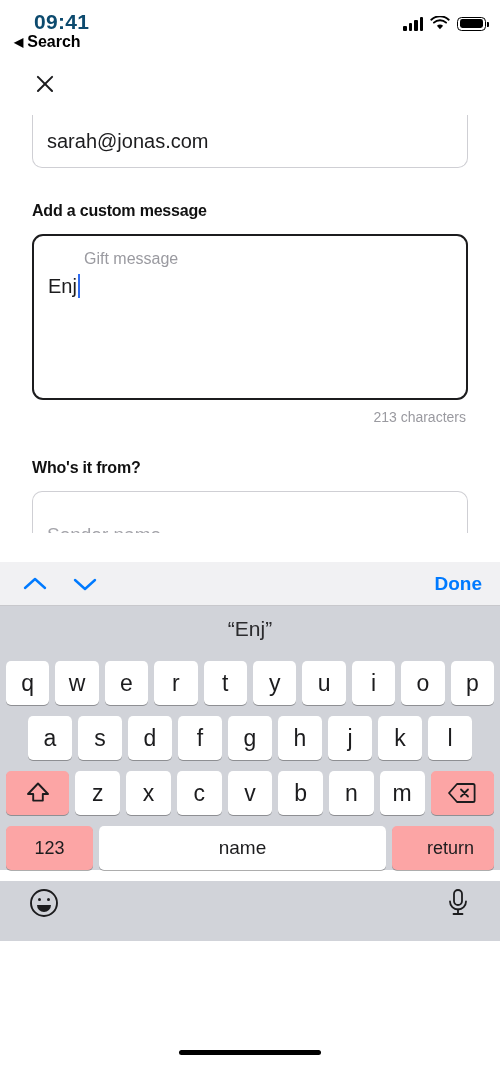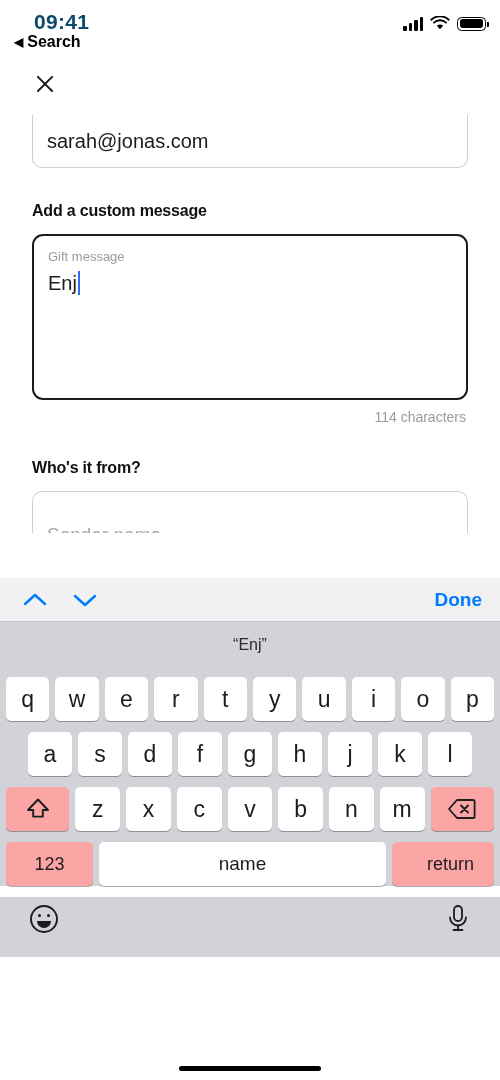--- a/index.html
+++ b/index.html
@@ -97,21 +97,21 @@
   
   .textarea-box {
     margin:14px 32px 0 32px;
     border:2px solid #1c1c1e;
     border-radius:11px;
     height:166px;
     padding:13px 14px;
     position:relative;
     background:#fff;
   }
-  .ta-label { font-size:13px; color:#9a9aa0; line-height:1.2; }
+  .ta-label { font-size:16px; color:#9a9aa0; line-height:1.2;margin-left:36px; }
   .ta-value {
     font-size:20px; color:#1c1c1e; margin-top:5px;
     display:flex; align-items:center; line-height:1.3;
   }
   .caret {
     display:inline-block; width:2.5px; height:24px;
     background:#2f6bf0; margin-left:1px;
   }
   .charcount {
     margin:9px 34px 0 0;
@@ -126,21 +126,21 @@
     padding-bottom:0;
     height:42px;
     overflow:hidden;
   }
   .field.bottomcut .field-label{
     font-size:19px; color:#a3a3a9; margin-top:20px;
   }
 
   
   .kbd-wrap {
-    position:absolute; left:0; right:0; bottom:0;
+    position:absolute; left:0; right:0; bottom:16px;
     height:502px;
   }
   .accessory {
     height:44px; background:#f1f1f3;
     display:flex; align-items:center;
     padding:0 18px;
     border-bottom:1px solid #c8c8cc;
   }
   .chev {
     width:34px; height:34px; position:relative; margin-right:16px;
@@ -149,21 +149,21 @@
   .done {
     margin-left:auto; color:#007aff; font-size:19px; font-weight:bold;
   }
 
   .suggestbar {
     height:46px; background:#d1d3d9;
     display:flex; align-items:stretch;
   }
   .sugg {
     flex:1; display:flex; align-items:center; justify-content:center;
-    font-size:16px; color:#1c1c1e; position:relative;
+    font-size:21px; color:#1c1c1e; position:relative;
     overflow:hidden; white-space:nowrap;
   }
   .sugg + .sugg::before {
     content:""; position:absolute; left:0; top:11px; bottom:11px;
     width:1px; background:#b4b6bd;
   }
   .sugg.clip-l { color:#2b2b2e; }
   .sugg.clip-r { mask-image:linear-gradient(to right,#000 72%,transparent 96%);
                  -webkit-mask-image:linear-gradient(to right,#000 72%,transparent 96%); }
 
@@ -232,21 +232,21 @@
   <h2 class="section">Add a custom message</h2>
 
   <div class="textarea-box">
     <div class="ta-label">Gift message</div>
     <div class="ta-value">
       <span>Enj</span>
       <span class="caret"></span>
     </div>
   </div>
 
-  <div class="charcount">114 characters</div>
+  <div class="charcount">213 characters</div>
 
   <h2 class="section">Who's it from?</h2>
 
   <div class="field bottomcut">
     <div class="field-label">Sender name</div>
   </div>
 </div>
 
 <div class="kbd-wrap">
 

